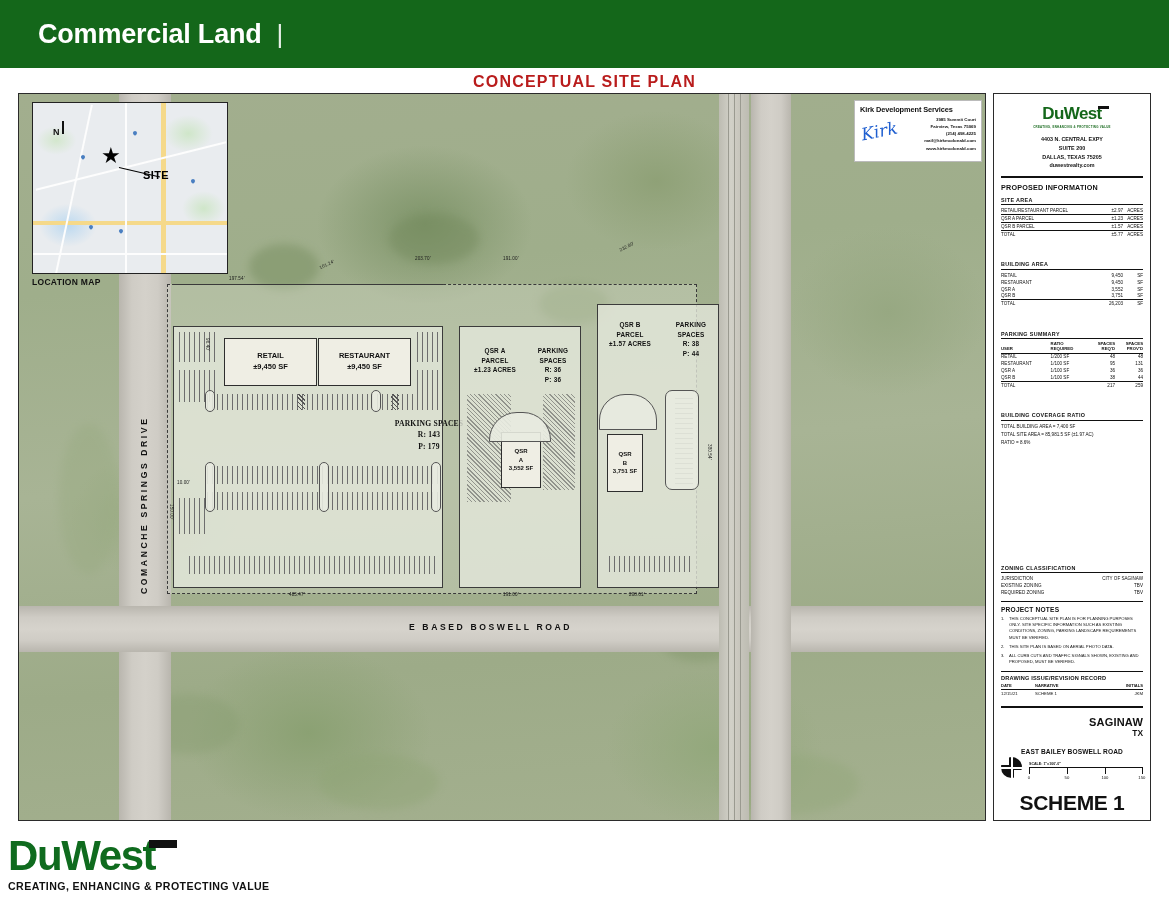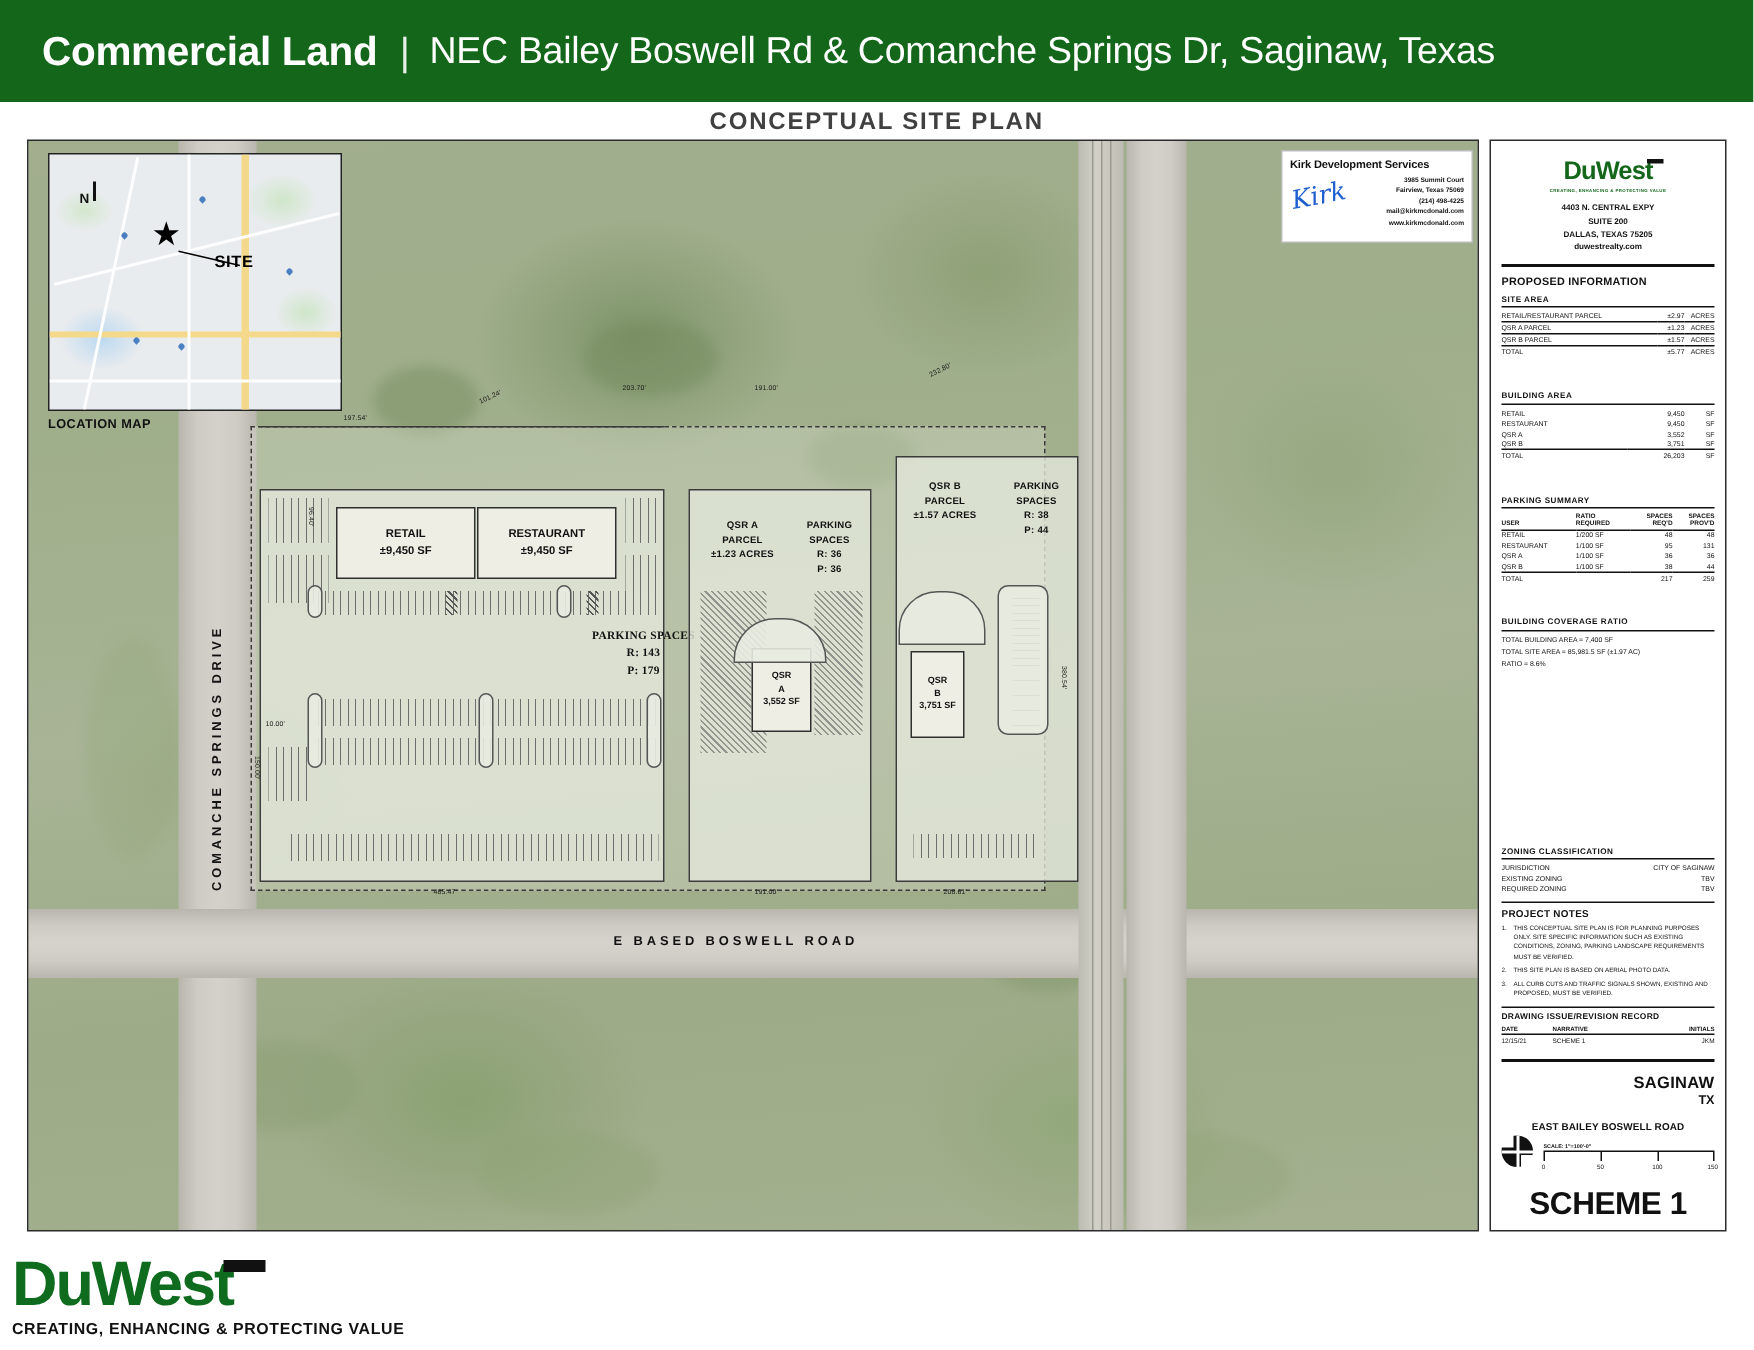--- a/index.html
+++ b/index.html
@@ -5,31 +5,31 @@
   * { box-sizing: border-box; margin: 0; padding: 0; }
   body {
     width: 1169px; height: 900px;
     font-family: "Liberation Sans", sans-serif;
     background: #ffffff; overflow: hidden; position: relative;
   }
 
   
   .banner {
     height: 68px; background: #14671a;
-    display: flex; align-items: center; padding-left: 28px;
+    display: flex; align-items: center; padding-left: 38px;
     color: #ffffff;
   }
   .banner-title { font-size: 27px; font-weight: bold; letter-spacing: -0.2px; }
   .banner-sep { font-size: 26px; font-weight: 300; margin: 0 13px 0 15px; opacity: .9; }
   .banner-sub { font-size: 25px; font-weight: 400; letter-spacing: -0.2px; }
 
   
   .subtitle {
     height: 27px; display: flex; align-items: center; justify-content: center;
-    color: #404040; font-size: 16px; font-weight: bold; letter-spacing: 1.2px;
+    color: #b91c1c; font-size: 16px; font-weight: bold; letter-spacing: 1.2px;
   }
 
   
   .sheet { position: absolute; left: 18px; top: 93px; width: 1133px; height: 728px; }
 
   
   .plan {
     position: absolute; left: 0; top: 0; width: 968px; height: 728px;
     border: 1px solid #2b2b2b; overflow: hidden;
     background:
@@ -230,21 +230,20 @@
   }
   .f-word .bar { position: absolute; height: 8px; background: #111; width: 28px; top: 5px; left: 141px; }
   .f-tag { font-size: 10.6px; font-weight: bold; color: #111; letter-spacing: .42px; margin-top: 3px; }
 </style>
 </head>
 <body>
 
 <div class="banner">
   <span class="banner-title">Commercial Land</span>
   <span class="banner-sep">|</span>
-  <span class="banner-sub">NEC Bailey Boswell Rd &amp; Comanche Springs Dr, Saginaw, Texas</span>
 </div>
 
 <div class="subtitle">CONCEPTUAL SITE PLAN</div>
 
 <div class="sheet">
 
   <div class="plan">
 
     <div class="aerial-blob" style="left:230px;top:150px;width:70px;height:46px;background:#7b9164;opacity:.55;"></div>
     <div class="aerial-blob" style="left:370px;top:120px;width:90px;height:50px;background:#748a5d;opacity:.45;"></div>

